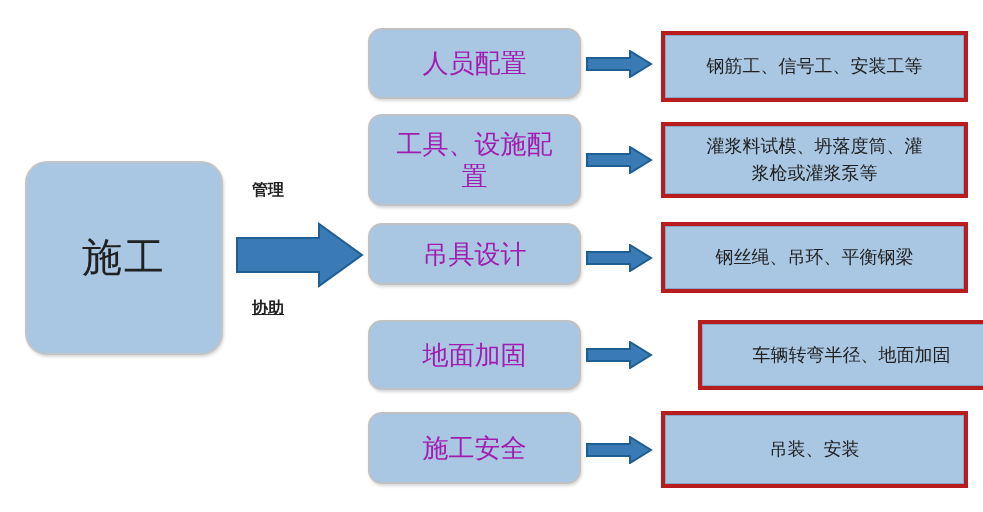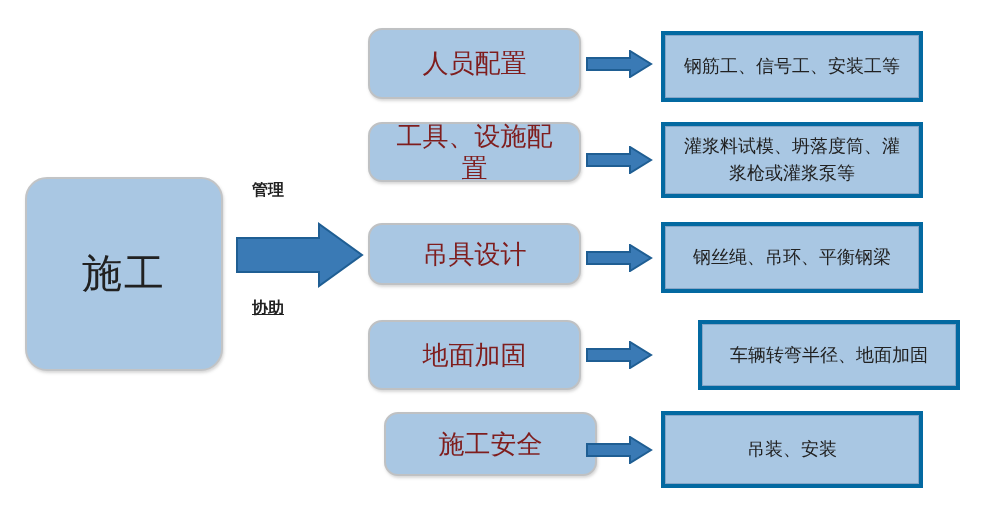--- a/index.html
+++ b/index.html
@@ -24,21 +24,20 @@
     width: 198px; height: 194px;
     background: #a9c7e3;
     border: 2px solid #c2c4c6;
     border-radius: 22px;
     box-shadow: 1px 2px 3px rgba(140,140,140,0.35);
     display: flex;
     flex-direction: column;
     align-items: center;
     justify-content: center;
     box-sizing: border-box;
-    margin-top: 16px;
   }
   .root-line {
     font-size: 40px;
     line-height: 1.28;
     color: #212121;
     letter-spacing: 2px;
   }
 
   
   .arrow-label {
@@ -82,30 +81,30 @@
     display: flex;
     align-items: center;
     justify-content: center;
     box-sizing: border-box;
   }
   .cat-text {
     font-size: 26px;
     line-height: 1.25;
     text-align: center;
     max-width: 168px;
-    color: #7f1d1d;
+    color: #a21caf;
   }
 
   
   .detail-box {
     position: absolute;
     left: 661px;
-    width: 262px;
+    width: 307px;
     background: #a9c7e3;
-    border: 4px solid #0369a1;
+    border: 4px solid #b91c1c;
     box-shadow: inset 0 0 0 1px rgba(70,105,150,0.35);
     display: flex;
     align-items: center;
     justify-content: center;
     box-sizing: border-box;
   }
   .detail-text {
     font-size: 18px;
     line-height: 1.5;
     text-align: center;
@@ -131,21 +130,21 @@
   <div class="cat-box" style="top:28px;height:71px;">
     <span class="cat-text">人员配置</span>
   </div>
   <svg class="small-arrow" style="top:50px;" viewBox="0 0 67 28">
     <polygon class="arrow-shape" points="1,8 44,8 44,1 65,14 44,27 44,20 1,20"></polygon>
   </svg>
   <div class="detail-box" style="top:31px;height:71px;">
     <span class="detail-text">钢筋工、信号工、安装工等</span>
   </div>
 
-  <div class="cat-box" style="top:122px;height:60px;">
+  <div class="cat-box" style="top:114px;height:92px;">
     <span class="cat-text">工具、设施配置</span>
   </div>
   <svg class="small-arrow" style="top:146px;" viewBox="0 0 67 28">
     <polygon class="arrow-shape" points="1,8 44,8 44,1 65,14 44,27 44,20 1,20"></polygon>
   </svg>
   <div class="detail-box" style="top:122px;height:76px;">
     <span class="detail-text">灌浆料试模、坍落度筒、灌浆枪或灌浆泵等</span>
   </div>
 
   <div class="cat-box" style="top:223px;height:62px;">
@@ -161,21 +160,21 @@
   <div class="cat-box" style="top:320px;height:70px;">
     <span class="cat-text">地面加固</span>
   </div>
   <svg class="small-arrow" style="top:341px;" viewBox="0 0 67 28">
     <polygon class="arrow-shape" points="1,8 44,8 44,1 65,14 44,27 44,20 1,20"></polygon>
   </svg>
   <div class="detail-box" style="top:320px;height:70px;margin-left:37px;">
     <span class="detail-text">车辆转弯半径、地面加固</span>
   </div>
 
-  <div class="cat-box" style="top:412px;height:64px;margin-left:16px;">
+  <div class="cat-box" style="top:412px;height:72px;">
     <span class="cat-text">施工安全</span>
   </div>
   <svg class="small-arrow" style="top:436px;" viewBox="0 0 67 28">
     <polygon class="arrow-shape" points="1,8 44,8 44,1 65,14 44,27 44,20 1,20"></polygon>
   </svg>
   <div class="detail-box" style="top:411px;height:77px;">
     <span class="detail-text">吊装、安装</span>
   </div>
 
 </div>

